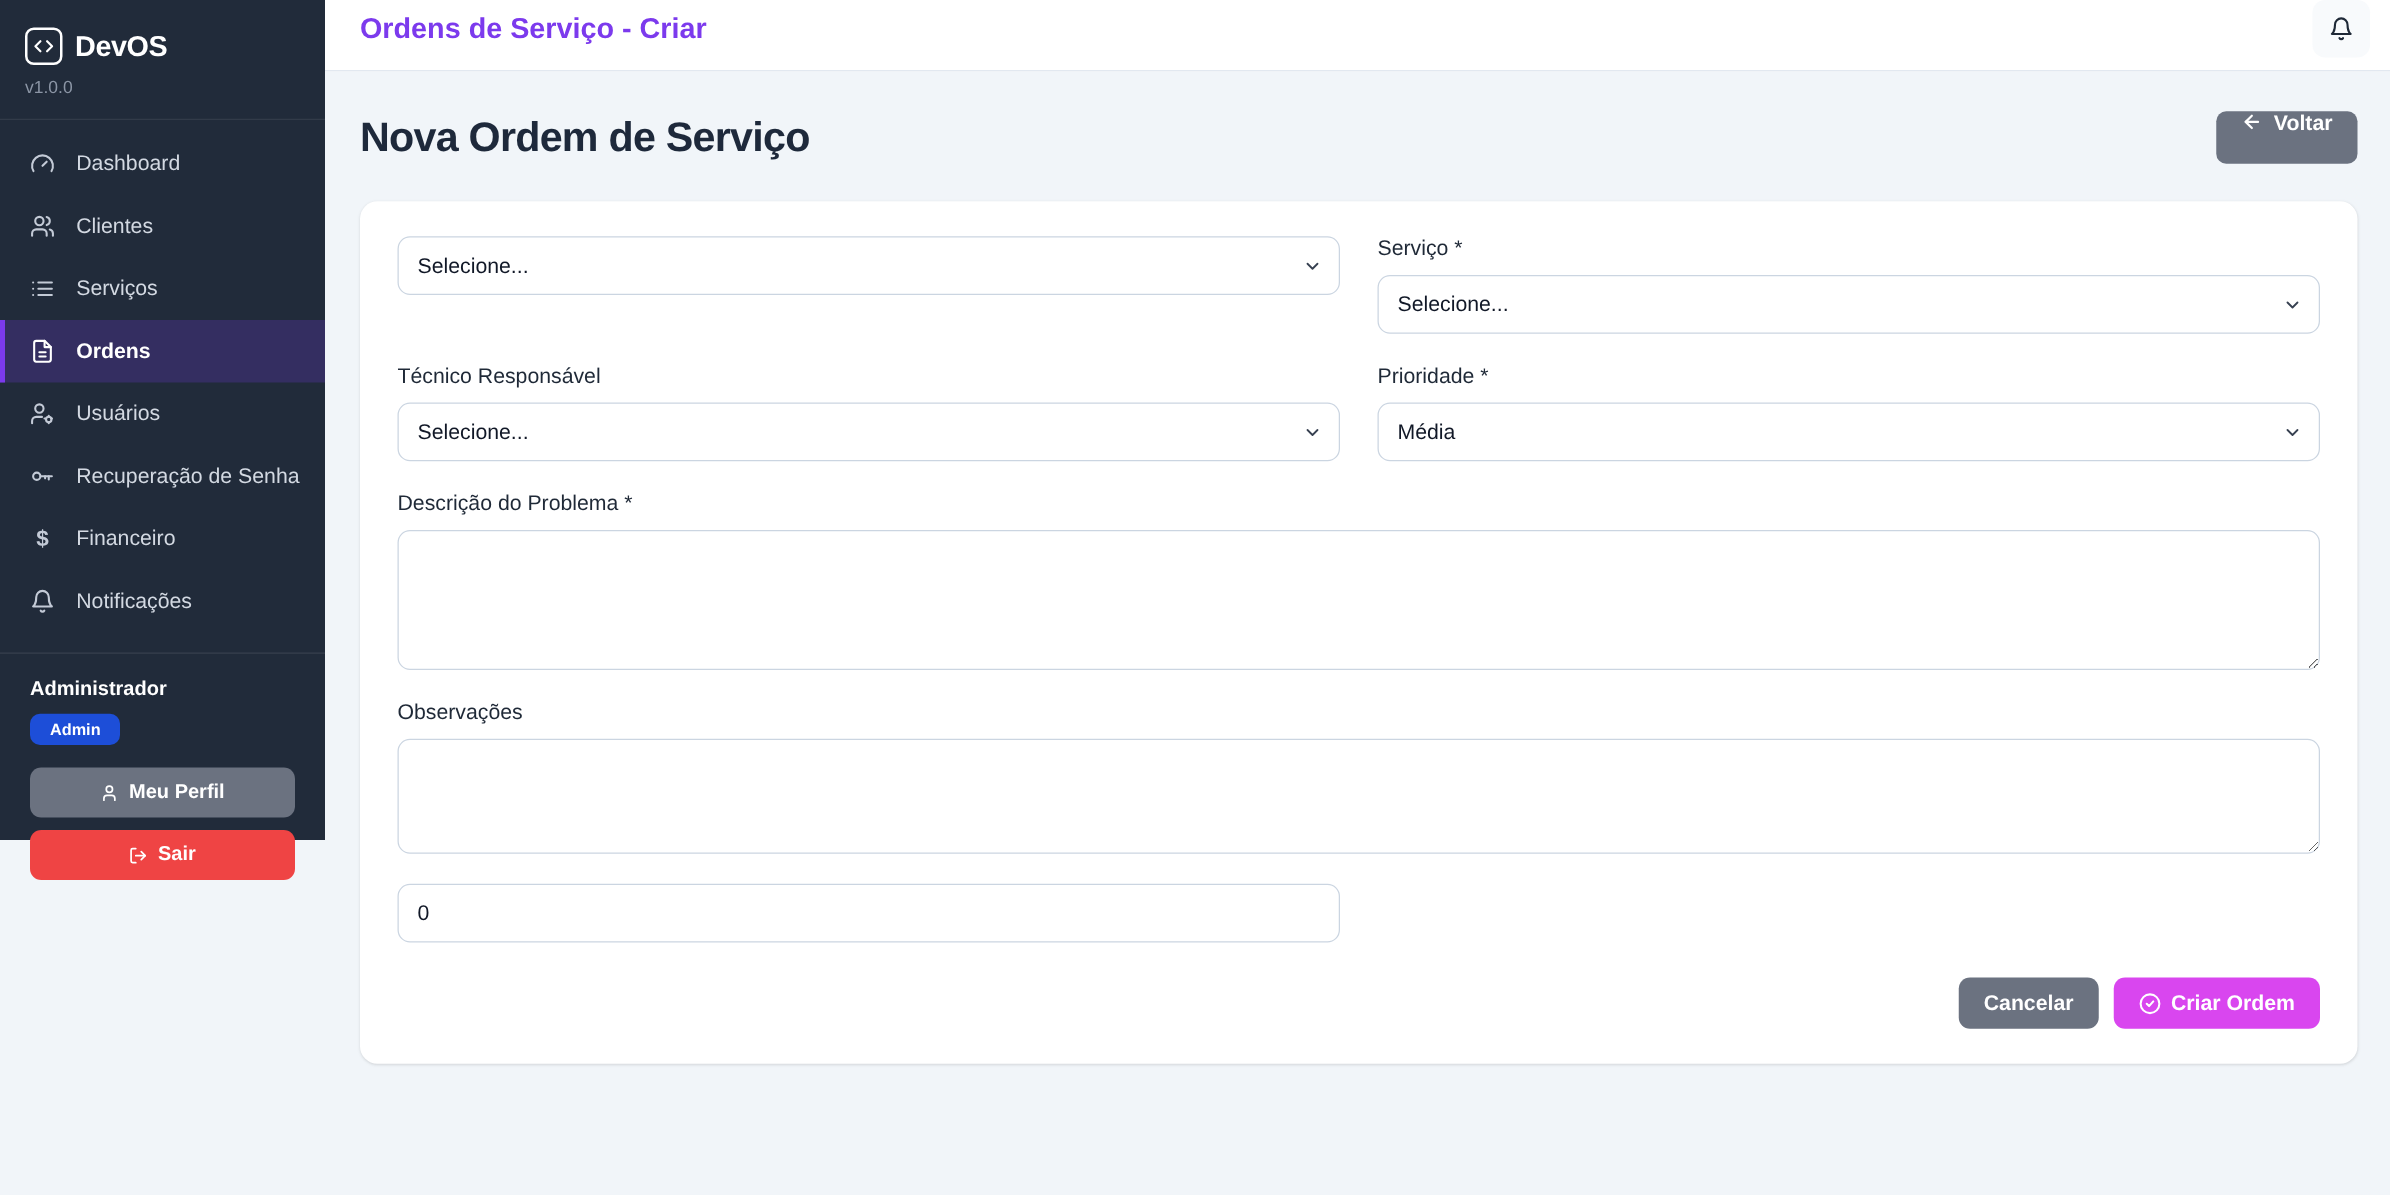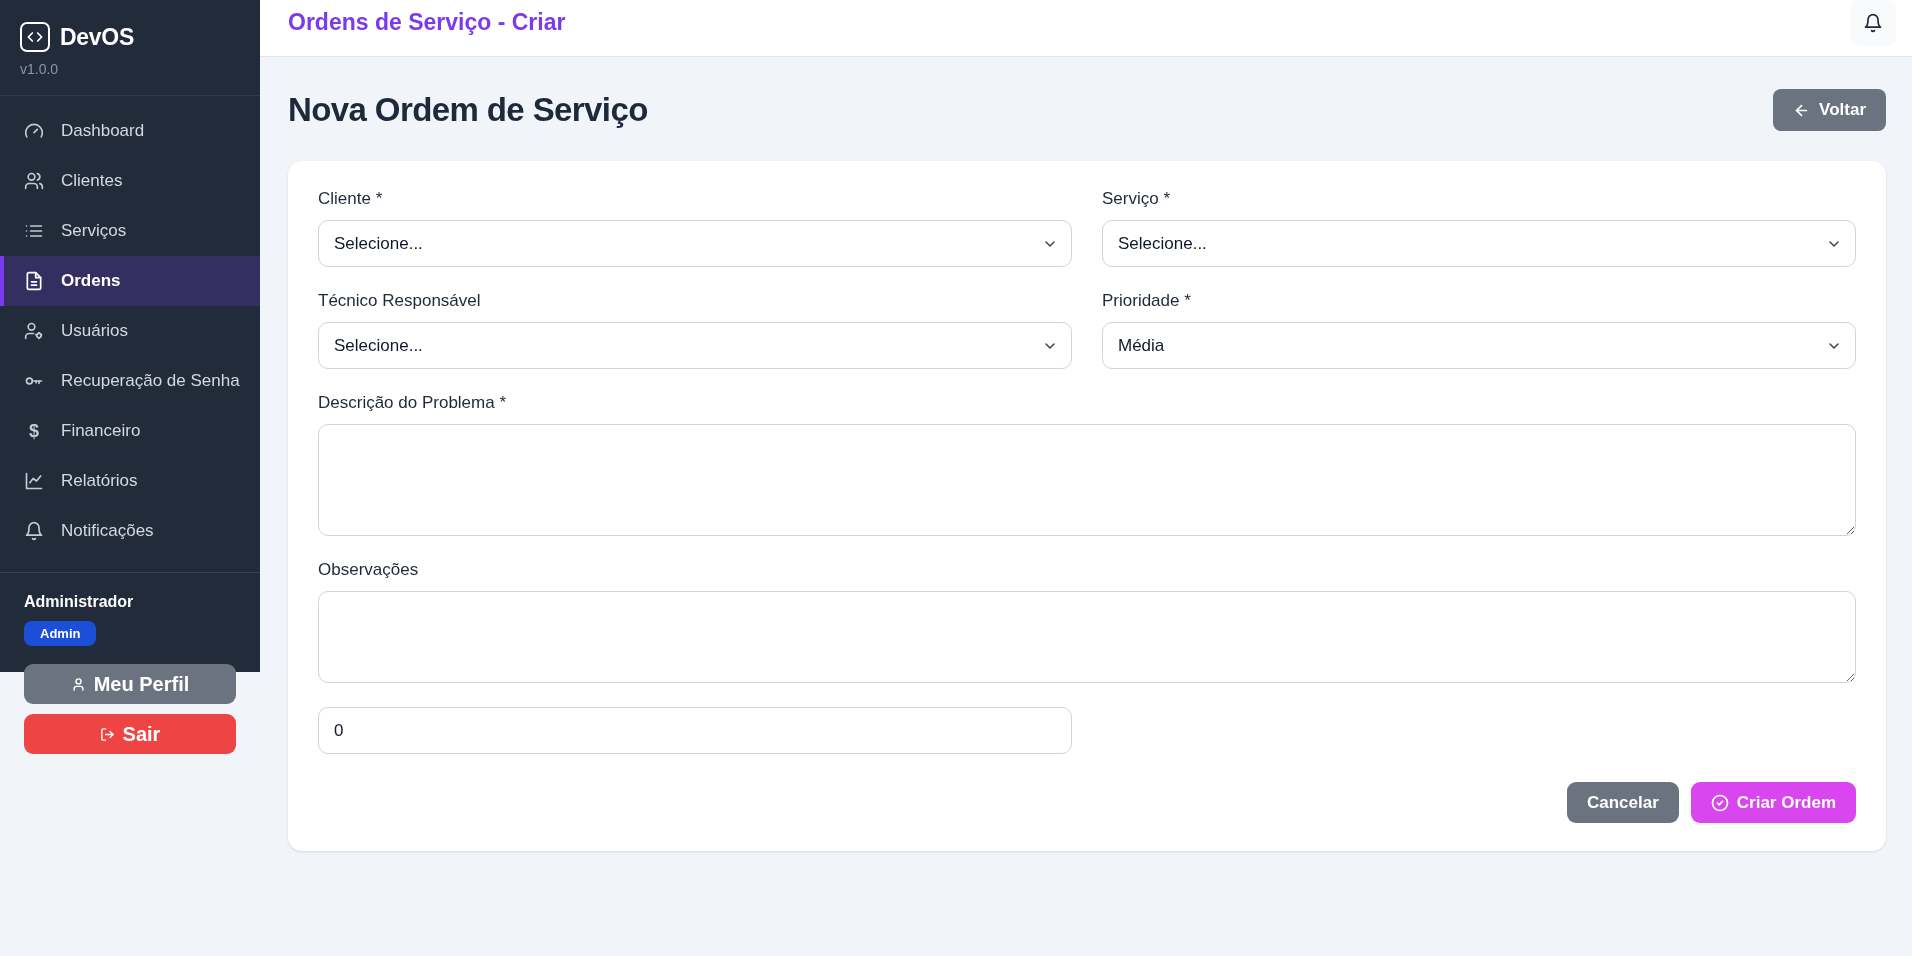--- a/index.html
+++ b/index.html
@@ -46,21 +46,21 @@
   .dollar-glyph { font-size:18px; font-weight:bold; line-height:1; }
 
   .side-user { margin-top:16px; border-top:1px solid rgba(255,255,255,0.1); padding:20px 24px; }
   .user-name { color:#fff; font-weight:bold; font-size:16px; }
   .badge-admin {
     display:inline-block; background:#1d4ed8; color:#fff;
     font-size:13px; font-weight:bold; padding:5px 16px; border-radius:8px; margin-top:10px;
   }
   .side-btn {
     width:100%; height:40px; border:none; border-radius:9px;
-    color:#fff; font-family:inherit; font-size:20px; font-weight:bold;
+    color:#fff; font-family:inherit; font-size:16px; font-weight:bold;
     display:flex; align-items:center; justify-content:center; gap:8px; cursor:pointer;
   }
   .btn-profile { background:#6b7280; margin-top:18px; }
   .btn-logout  { background:#ef4444; margin-top:10px; }
 
   
   .main { flex:1; display:flex; flex-direction:column; min-width:0; }
   .topbar {
     height:57px; background:#fff; border-bottom:1px solid #e2e8f0;
     display:flex; align-items:center; justify-content:space-between;
@@ -71,21 +71,21 @@
     width:46px; height:46px; background:#f8fafc; border:none; border-radius:10px;
     display:flex; align-items:center; justify-content:center; cursor:pointer; color:#1f2937;
   }
 
   .content { padding:24px 26px 0 28px; }
   .page-head { display:flex; align-items:center; justify-content:space-between; margin-top:8px; }
   .page-title { font-size:33px; font-weight:bold; color:#1e293b; letter-spacing:-0.6px; }
   .btn-back {
     background:#6b7280; color:#fff; border:none; border-radius:8px;
     height:42px; padding:0 20px; font-family:inherit; font-size:17px; font-weight:bold;
-    display:flex; align-items:center; gap:9px; cursor:pointer;
+    display:flex; align-items:flex-start; gap:9px; cursor:pointer;
   }
 
   .card {
     background:#fff; border-radius:14px; margin-top:30px; padding:28px 30px 28px;
     box-shadow:0 1px 3px rgba(0,0,0,0.08), 0 1px 2px rgba(0,0,0,0.05);
   }
   .grid2 { display:grid; grid-template-columns:1fr 1fr; column-gap:30px; row-gap:24px; }
   .field label { display:block; font-size:17px; color:#1f2937; margin-bottom:11px; }
   .select-wrap { position:relative; }
   select {
@@ -201,29 +201,20 @@
             <path d="M14.5 12v2"></path>
           </svg>
       </span>
       <span>Recuperação de Senha</span>
     </div>
     <div class="nav-item">
       <span class="nicon">
           <span class="dollar-glyph">$</span>
         </span>
       <span>Financeiro</span>
-    </div>
-    <div class="nav-item">
-      <span class="nicon">
-        <svg width="20" height="20" viewBox="0 0 24 24" fill="none" stroke="currentColor" stroke-width="2" stroke-linecap="round" stroke-linejoin="round">
-            <path d="M3 3v18h18"></path>
-            <path d="m7 14 4-5 4 3 5-6"></path>
-          </svg>
-      </span>
-      <span>Relatórios</span>
     </div>
     <div class="nav-item">
       <span class="nicon">
         <svg width="20" height="20" viewBox="0 0 24 24" fill="none" stroke="currentColor" stroke-width="2" stroke-linecap="round" stroke-linejoin="round">
             <path d="M18 8A6 6 0 0 0 6 8c0 7-3 9-3 9h18s-3-2-3-9"></path>
             <path d="M13.73 21a2 2 0 0 1-3.46 0"></path>
           </svg>
       </span>
       <span>Notificações</span>
     </div>
@@ -277,21 +268,20 @@
               <polyline points="12 19 5 12 12 5"></polyline>
             </svg>
         </span>
         <span>Voltar</span>
       </button>
     </div>
 
     <form class="card">
       <div class="grid2">
         <div class="field">
-          <label>Cliente *</label>
           <div class="select-wrap">
             <select>
               <option>Selecione...</option>
             </select>
             <span class="chev">
               <svg width="16" height="16" viewBox="0 0 24 24" fill="none" stroke="currentColor" stroke-width="2.2" stroke-linecap="round" stroke-linejoin="round">
                   <polyline points="6 9 12 15 18 9"></polyline>
                 </svg>
             </span>
           </div>

